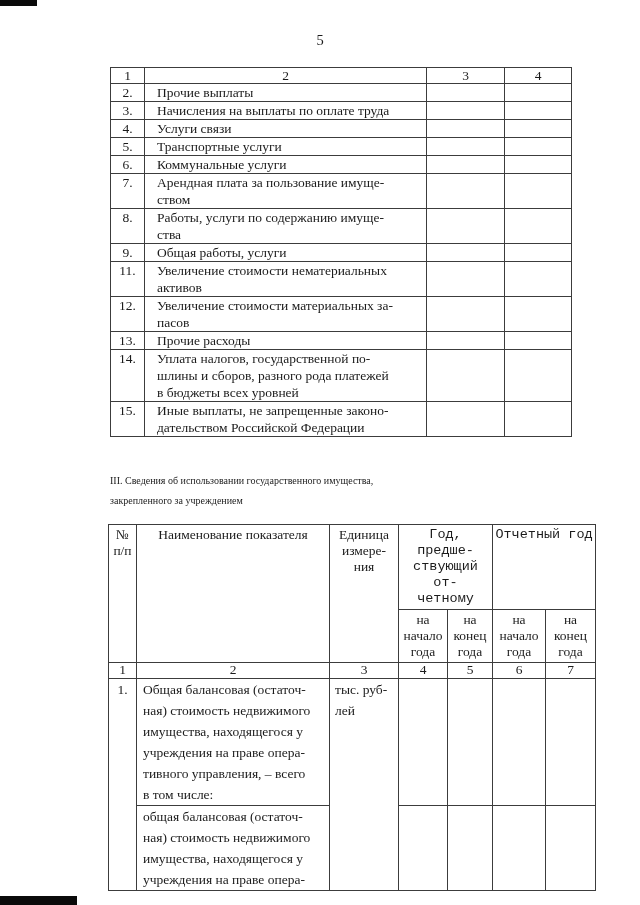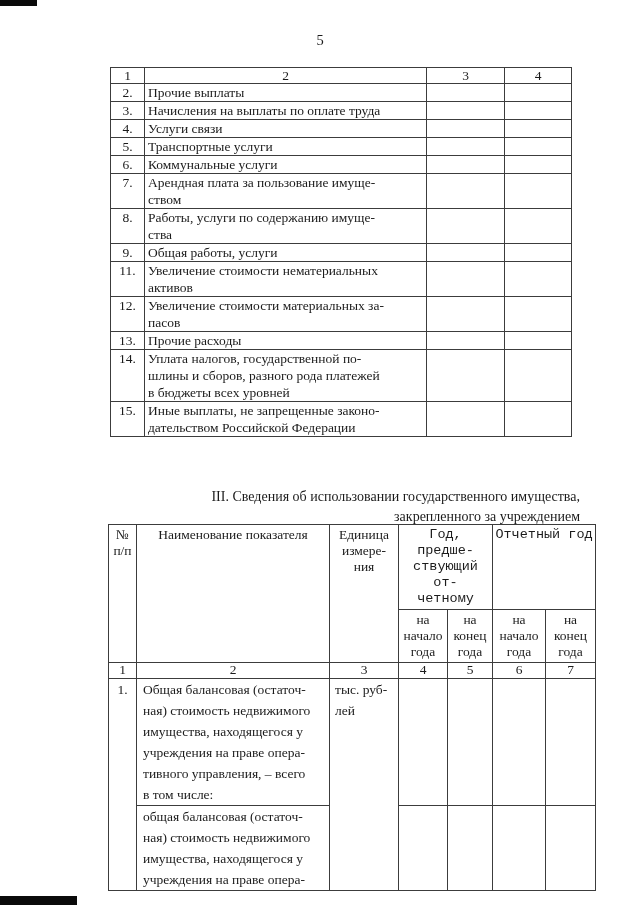--- a/index.html
+++ b/index.html
@@ -32,26 +32,26 @@
 
   
   .t1 { position: absolute; left: 110px; top: 67px; width: 461px; }
   .t1 .w1 { width: 34px; }
   .t1 .w2 { width: 282px; }
   .t1 .w3 { width: 78px; }
   .t1 .w4 { width: 67px; }
   .t1 th { text-align: center; height: 16px; line-height: 15px; padding: 0; }
   .t1 td { line-height: 17px; }
   .t1 .c-num { text-align: center; padding: 0 2px; }
-  .t1 .c-name { white-space: pre-line; padding-left: 3px; }
+  .t1 .c-name { white-space: pre-line; padding-left: 12px; }
 
   
   .section-heading {
-    position: absolute; left: 110px; top: 487px; width: 470px;
-    text-align: right; font-size: 14px; line-height: 20px;
+    position: absolute; left: 110px; top: 471px; width: 470px;
+    text-align: left; font-size: 10px; line-height: 20px;
     white-space: pre-line;
   }
 
   
   .t2 { position: absolute; left: 108px; top: 524px; width: 488px; }
   .t2 .w1 { width: 28px; }
   .t2 .w2 { width: 193px; }
   .t2 .w3 { width: 69px; }
   .t2 .w4 { width: 49px; }
   .t2 .w5 { width: 45px; }

